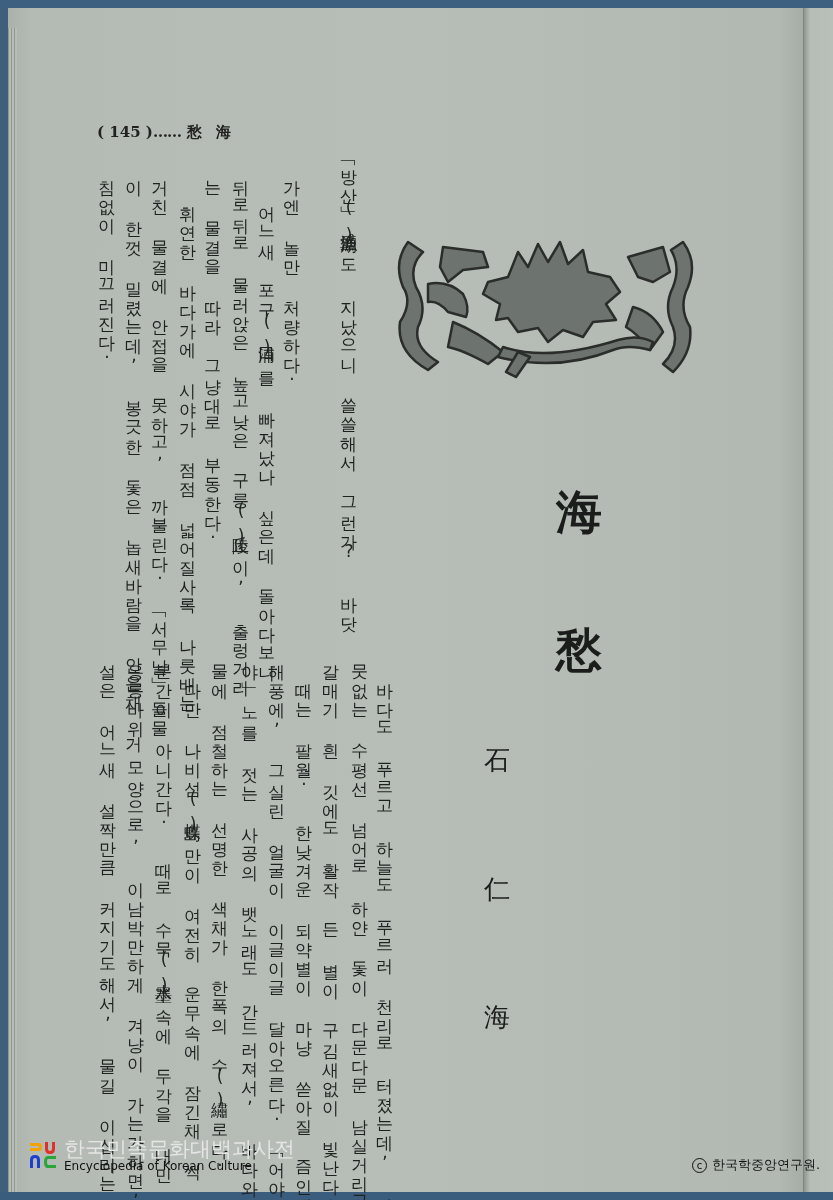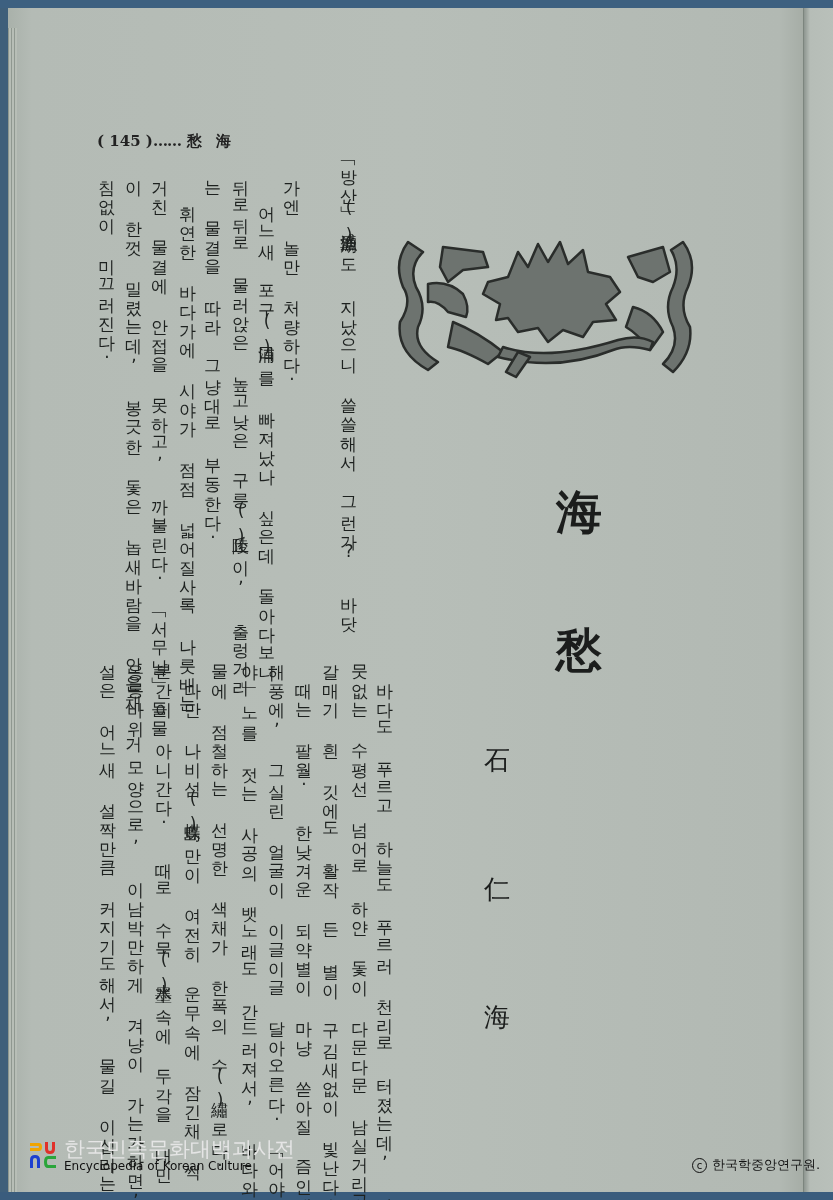--- a/index.html
+++ b/index.html
@@ -35,21 +35,21 @@
       writing-mode: vertical-rl;
       text-orientation: upright;
       font-family: "DejaVu Sans", "Liberation Sans", sans-serif;
       font-size: 17px;
       letter-spacing: 2px;
       color: #1d211f;
       line-height: 1;
       white-space: nowrap;
     }
     .running-head {
-      position: absolute; left: 97px; top: 132px;
+      position: absolute; left: 97px; top: 123px;
       font-size: 15px; color: #222; font-weight: bold;
       font-family: "DejaVu Serif", serif;
       white-space: nowrap;
     }
     .running-head .dots { letter-spacing: -1px; }
     .running-head .ht { margin-left: 6px; letter-spacing: 14px; }
     .ornament {
       position: absolute; left: 388px; top: 222px; width: 310px; height: 162px;
     }
     .title-char {

